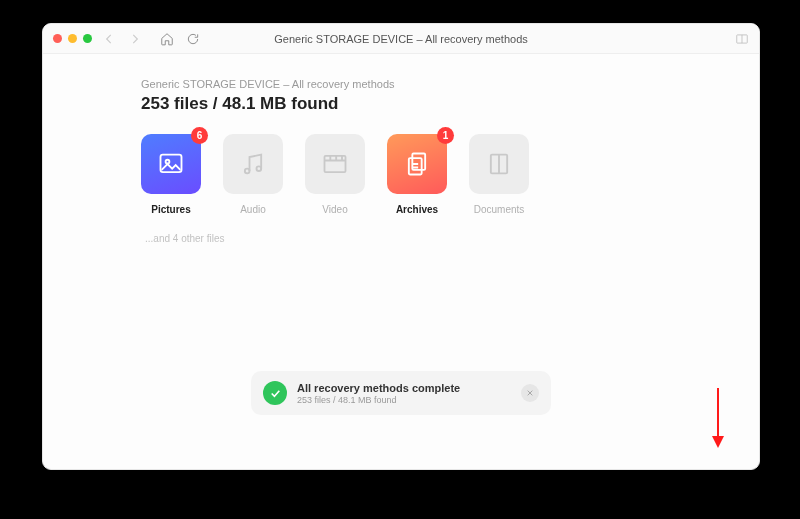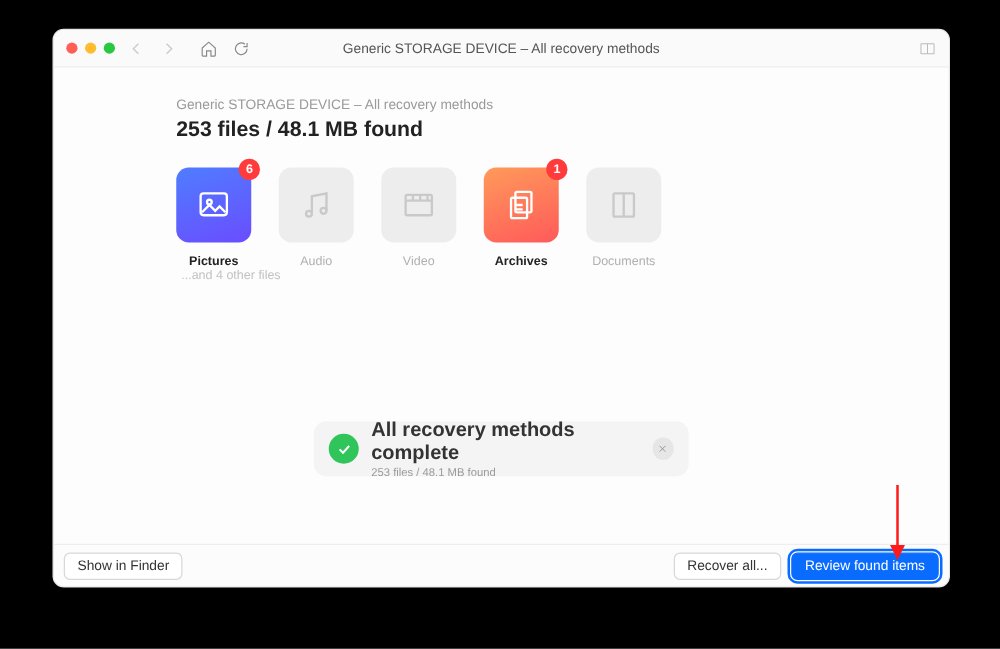--- a/index.html
+++ b/index.html
@@ -58,33 +58,33 @@
   .tile-box.grey svg { stroke:#c9c9c9; fill:none; }
   .tile-box.color svg { stroke:#fff; fill:none; }
   .badge {
     position:absolute; top:-7px; right:-7px;
     width:17px; height:17px; border-radius:50%;
     background:#ff3b3b; color:#fff; font-size:10px; font-weight:600;
     display:flex; align-items:center; justify-content:center;
   }
   .tile-label { font-size:10px; margin-top:10px; color:#b0b0b0; }
   .tile-label.active { color:#222; font-weight:600; }
-  .other-files { font-size:10px; color:#c2c2c2; margin-left:4px;}
+  .other-files { font-size:10px; color:#c2c2c2; margin-top:18px; margin-left:4px;}
   
   .status-pill {
     position:absolute; left:50%; transform:translateX(-50%);
     bottom:54px;
     width:300px; height:44px;
     background:#f4f4f4; border-radius:10px;
     display:flex; align-items:center; padding:0 12px;
   }
   .check-circle{ width:24px; height:24px; border-radius:50%; background:#2fc55b; display:flex; align-items:center; justify-content:center; flex:0 0 auto;}
   .check-circle svg{ width:13px; height:13px; stroke:#fff; fill:none; stroke-width:3;}
   .status-text{ margin-left:10px; }
-  .status-title{ font-size:16px; font-weight:600; color:#333;}
+  .status-title{ font-size:11px; font-weight:600; color:#333;}
   .status-sub{ font-size:9px; color:#9a9a9a; margin-top:1px;}
   .status-close{ margin-left:auto; width:18px; height:18px; border-radius:50%; background:#e6e6e6; display:flex; align-items:center; justify-content:center; cursor:pointer;}
   .status-close svg{ width:8px; height:8px; stroke:#888; stroke-width:2;}
   
   .footer {
     height:34px; border-top:1px solid #eee;
     display:flex; align-items:center; padding:0 8px;
     background:#fcfcfc;
   }
   .btn {
@@ -228,27 +228,20 @@
         <div class="status-sub">253 files / 48.1 MB found</div>
       </div>
       <div class="status-close">
         <svg viewBox="0 0 24 24">
             <path d="M5 5l14 14M19 5L5 19"></path>
           </svg>
       </div>
     </div>
   </div>
 
-  <div class="footer">
-    <button class="btn">Show in Finder</button>
-    <div class="footer-spacer"></div>
-    <button class="btn">Recover all...</button>
-    <div class="gap"></div>
-    <button class="btn primary">Review found items</button>
-  </div>
 
 </div>
 
 <div class="arrow-wrap">
   <svg viewBox="0 0 20 64">
     <line x1="10" y1="2" x2="10" y2="52" stroke="#ff1a1a" stroke-width="2"></line>
     <polygon points="10,62 4,50 16,50" fill="#ff1a1a"></polygon>
   </svg>
 </div>
 

